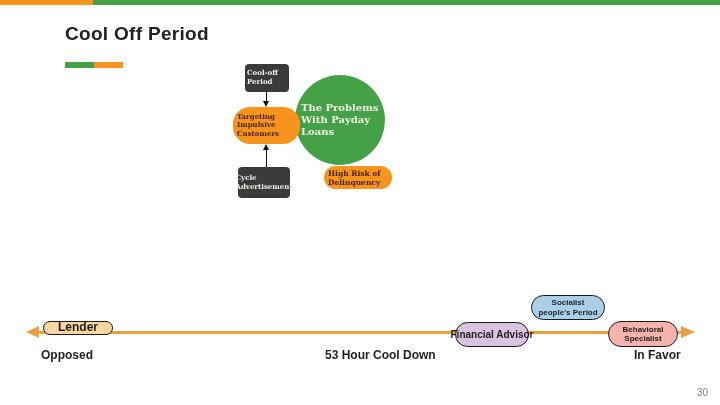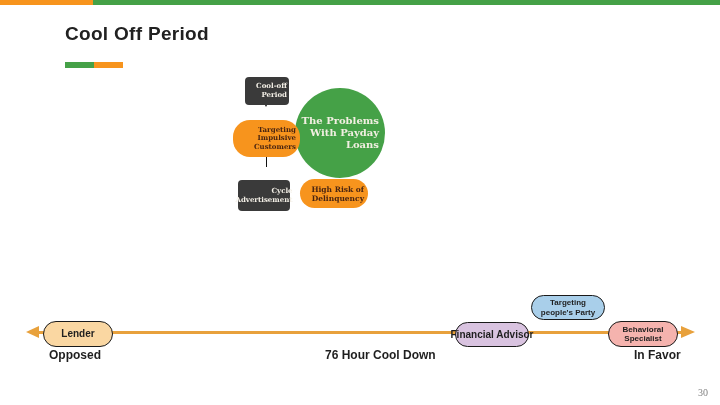--- a/index.html
+++ b/index.html
@@ -14,62 +14,62 @@
   
   .title{
     position:absolute;left:65px;top:23px;font-size:19px;font-weight:bold;
     color:var(--title_text,#212121);letter-spacing:.3px;
   }
   .title-underline{position:absolute;left:65px;top:62px;width:58px;height:6px;display:flex;}
   .title-underline .u-green{width:29px;background:var(--accent_green,#45A147);}
   .title-underline .u-orange{width:29px;background:var(--accent_orange,#F7941D);}
   
   .node{position:absolute;display:flex;align-items:center;justify-content:center;
-    text-align:right;font-family:"DejaVu Serif", serif;font-weight:bold;box-sizing:border-box;margin-top:13px;}
+    text-align:left;font-family:"DejaVu Serif", serif;font-weight:bold;box-sizing:border-box;}
   .node-dark{background:var(--dark_node,#3A3A3A);color:#F3EFE6;border-radius:4px;
     font-size:7px;line-height:1.25;padding:2px;}
   .node-orange{background:var(--accent_orange,#F7941D);color:var(--node_text_dark,#4A2511);
     border-radius:17px;font-size:7.5px;line-height:1.2;padding:4px 4px;}
   .node-cooloff{left:245px;top:64px;width:44px;height:28px;z-index:3;}
   .node-targeting{left:233px;top:107px;width:67px;height:37px;font-size:7px;z-index:3;}
   .node-limitad{left:238px;top:167px;width:52px;height:31px;z-index:3;}
   .node-circle{
     left:295px;top:75px;width:90px;height:90px;border-radius:50%;
     background:var(--accent_green,#45A147);color:var(--circle_text,#F2EFE2);
     font-size:10px;line-height:1.2;padding:6px;z-index:2;
   }
   .node-cycle{left:384px;top:108px;width:66px;height:34px;z-index:1;}
-  .node-highrisk{left:300px;top:166px;width:68px;height:29px;z-index:3;}
+  .node-highrisk{left:324px;top:166px;width:68px;height:23px;z-index:3;}
   .connector{position:absolute;width:1px;background:#111;z-index:1;}
   .conn-top{left:266px;top:92px;height:10px;}
   .conn-bottom{left:266px;top:150px;height:17px;}
   .arrowhead{position:absolute;width:0;height:0;z-index:1;}
   .ah-down{left:263px;top:101px;border-left:3.5px solid transparent;border-right:3.5px solid transparent;border-top:6px solid #111;}
   .ah-up{left:263px;top:144px;border-left:3.5px solid transparent;border-right:3.5px solid transparent;border-bottom:6px solid #111;}
   
   .axis-line{position:absolute;left:36px;top:331px;width:652px;height:3px;background:var(--axis_orange,#E8A13C);z-index:0;}
   .axis-arrow-left{position:absolute;left:26px;top:326px;width:0;height:0;
     border-top:6.5px solid transparent;border-bottom:6.5px solid transparent;
     border-right:13px solid var(--axis_orange,#E8A13C);z-index:0;}
   .axis-arrow-right{position:absolute;left:681px;top:326px;width:0;height:0;
     border-top:6.5px solid transparent;border-bottom:6.5px solid transparent;
     border-left:14px solid var(--axis_orange,#E8A13C);z-index:0;}
   .stance{position:absolute;display:flex;align-items:center;justify-content:center;
     text-align:center;font-weight:bold;color:#1F1F1F;border:1.5px solid #1a1a1a;
     border-radius:13px;box-sizing:border-box;z-index:2;line-height:1.15;padding:1px 3px;}
-  .stance-lender{left:43px;top:321px;width:70px;height:26px;background:var(--pill_lender,#FAD7A2);font-size:10px;text-align:center;}
+  .stance-lender{left:43px;top:321px;width:70px;height:14px;background:var(--pill_lender,#FAD7A2);font-size:12px;text-align:center;}
   .stance-advisor{left:455px;top:322px;width:74px;height:25px;background:var(--pill_advisor,#D9C3E0);font-size:10px;white-space:nowrap;}
   .stance-socialist{left:531px;top:295px;width:74px;height:25px;background:var(--pill_party,#A9CFEA);font-size:8px;z-index:1;}
   .stance-socdem{left:529px;top:319px;width:78px;height:28px;background:var(--pill_party,#A9CFEA);font-size:8px;z-index:2;}
   .stance-behavioral{left:608px;top:321px;width:70px;height:26px;background:var(--pill_specialist,#F5B3AE);font-size:8px;}
   .axis-label{position:absolute;font-size:12px;font-weight:bold;color:#1F1F1F;z-index:1;}
-  .label-opposed{left:49px;top:348px;}
+  .label-opposed{left:41px;top:348px;}
   .label-cooldown{left:325px;top:348px;}
   .label-infavor{left:634px;top:348px;}
-  .page-number{position:absolute;right:12px;bottom:7px;font-size:10px;color:var(--page_number_gray,#808080);font-family:Liberation Serif, serif;}
+  .page-number{position:absolute;right:12px;bottom:7px;font-size:10px;color:var(--page_number_gray,#808080);}
 </style>
 </head>
 <body>
 
 <div class="slide">
 
   <div class="top-bar">
     <div class="seg-orange"></div>
     <div class="seg-green"></div>
   </div>
@@ -96,22 +96,22 @@
 
 
   <div class="node node-orange node-highrisk">High Risk of Delinquency</div>
 
   <div class="axis-line"></div>
   <div class="axis-arrow-left"></div>
   <div class="axis-arrow-right"></div>
 
   <div class="stance stance-lender">Lender</div>
   <div class="stance stance-advisor">Financial Advisor</div>
-  <div class="stance stance-socialist">Targeting people's Party</div>
+  <div class="stance stance-socialist">Socialist people's Period</div>
   <div class="stance stance-behavioral">Behavioral Specialist</div>
 
   <div class="axis-label label-opposed">Opposed</div>
-  <div class="axis-label label-cooldown">76 Hour Cool Down</div>
+  <div class="axis-label label-cooldown">53 Hour Cool Down</div>
   <div class="axis-label label-infavor">In Favor</div>
 
   <div class="page-number">30</div>
 
 </div>
 
 </body></html>

